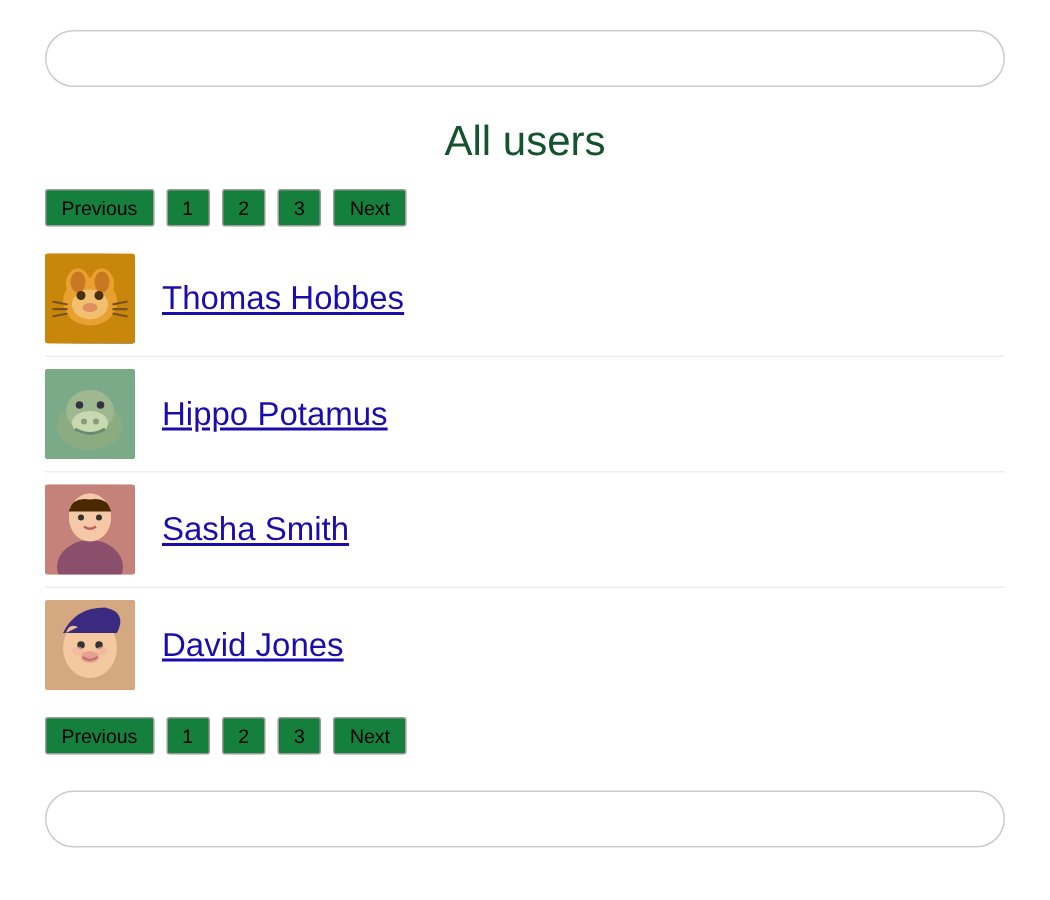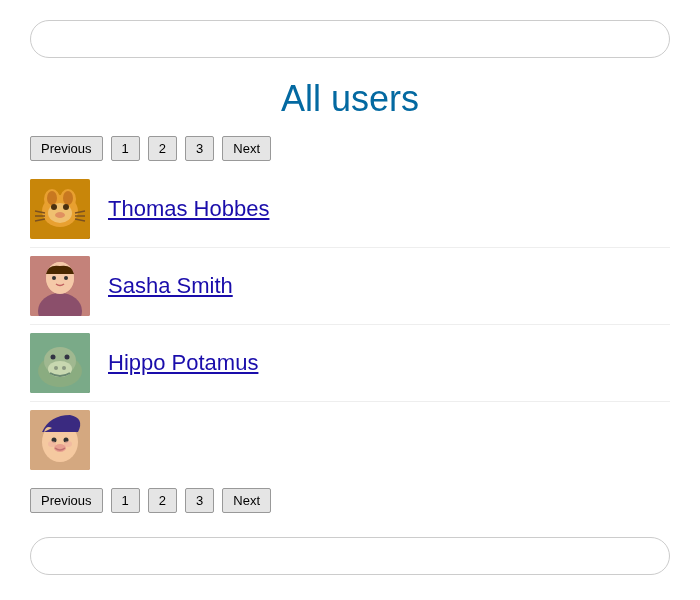--- a/index.html
+++ b/index.html
@@ -17,36 +17,36 @@
       border: 1px solid #ccc;
       border-radius: 20px;
       padding: 0 16px;
       font-size: 14px;
       outline: none;
       margin-bottom: 10px;
     }
 
     .page-title {
       text-align: center;
-      font-size: 36px;
+      font-size: 28px;
       font-weight: normal;
-      color: #0369a1;
+      color: #14532d;
       margin: 10px 0 16px 0;
     }
 
     .pagination {
       display: flex;
       align-items: center;
       gap: 8px;
       margin-bottom: 10px;
     }
 
     .pagination button {
       border: 1px solid #999;
-      background: #e5e5e5;
+      background: #15803d;
       padding: 4px 10px;
       font-size: 13px;
       cursor: pointer;
       border-radius: 2px;
     }
 
     .user-list {
       list-style: none;
       margin-bottom: 10px;
     }
@@ -145,65 +145,66 @@
         <line x1="15" y1="37" x2="5" y2="37" stroke="#7a5020" stroke-width="1.5"></line>
         <line x1="15" y1="40" x2="5" y2="42" stroke="#7a5020" stroke-width="1.5"></line>
         <line x1="45" y1="34" x2="55" y2="32" stroke="#7a5020" stroke-width="1.5"></line>
         <line x1="45" y1="37" x2="55" y2="37" stroke="#7a5020" stroke-width="1.5"></line>
         <line x1="45" y1="40" x2="55" y2="42" stroke="#7a5020" stroke-width="1.5"></line>
       </svg>
       </div>
       <a class="user-name" href="#">Thomas Hobbes</a>
     </li>
     <li class="user-item">
-      <div class="user-avatar avatar-woman">
-        <svg width="60" height="60" viewBox="0 0 60 60">
-        <rect width="60" height="60" fill="#c4827a"></rect>
-        <ellipse cx="30" cy="22" rx="14" ry="16" fill="#e8b89c"></ellipse>
-        <ellipse cx="30" cy="55" rx="22" ry="18" fill="#8B4F6B"></ellipse>
-        <ellipse cx="30" cy="22" rx="14" ry="16" fill="#f5c9a8"></ellipse>
-        <path d="M16 18 Q18 8 30 10 Q42 8 44 18" fill="#4a2800"></path>
-        <circle cx="24" cy="22" r="2" fill="#333"></circle>
-        <circle cx="36" cy="22" r="2" fill="#333"></circle>
-        <path d="M26 28 Q30 31 34 28" stroke="#c06060" stroke-width="1.5" fill="none"></path>
-      </svg>
-      </div>
-      <a class="user-name" href="#">Sasha Smith</a>
-    </li>
-    <li class="user-item">
       <div class="user-avatar avatar-hippo">
         <svg width="60" height="60" viewBox="0 0 60 60">
         <rect width="60" height="60" fill="#7aaa88"></rect>
         <ellipse cx="30" cy="38" rx="22" ry="16" fill="#8aac80"></ellipse>
         <ellipse cx="30" cy="28" rx="16" ry="14" fill="#a0b890"></ellipse>
         <ellipse cx="30" cy="36" rx="12" ry="8" fill="#c8d8b0"></ellipse>
         <circle cx="23" cy="24" r="2.5" fill="#334"></circle>
         <circle cx="37" cy="24" r="2.5" fill="#334"></circle>
         <circle cx="26" cy="35" r="2" fill="#8a9880"></circle>
         <circle cx="34" cy="35" r="2" fill="#8a9880"></circle>
         <path d="M20 40 Q30 46 40 40" stroke="#6a8870" stroke-width="2" fill="none"></path>
       </svg>
       </div>
       <a class="user-name" href="#">Hippo Potamus</a>
+    </li>
+    <li class="user-item">
+      <div class="user-avatar avatar-woman">
+        <svg width="60" height="60" viewBox="0 0 60 60">
+        <rect width="60" height="60" fill="#c4827a"></rect>
+        <ellipse cx="30" cy="22" rx="14" ry="16" fill="#e8b89c"></ellipse>
+        <ellipse cx="30" cy="55" rx="22" ry="18" fill="#8B4F6B"></ellipse>
+        <ellipse cx="30" cy="22" rx="14" ry="16" fill="#f5c9a8"></ellipse>
+        <path d="M16 18 Q18 8 30 10 Q42 8 44 18" fill="#4a2800"></path>
+        <circle cx="24" cy="22" r="2" fill="#333"></circle>
+        <circle cx="36" cy="22" r="2" fill="#333"></circle>
+        <path d="M26 28 Q30 31 34 28" stroke="#c06060" stroke-width="1.5" fill="none"></path>
+      </svg>
+      </div>
+      <a class="user-name" href="#">Sasha Smith</a>
     </li>
     <li class="user-item">
       <div class="user-avatar avatar-baby">
         <svg width="60" height="60" viewBox="0 0 60 60">
         <rect width="60" height="60" fill="#d4a880"></rect>
         <ellipse cx="30" cy="32" rx="18" ry="20" fill="#f5c9a0"></ellipse>
         <path d="M12 22 Q20 5 40 5 Q55 8 48 22" fill="#3a2a80"></path>
         <path d="M14 22 Q16 15 22 18" fill="#e8c090"></path>
         <circle cx="24" cy="30" r="2.5" fill="#333"></circle>
         <circle cx="36" cy="30" r="2.5" fill="#333"></circle>
         <ellipse cx="30" cy="38" rx="6" ry="4" fill="#e8a090"></ellipse>
         <path d="M25 38 Q30 42 35 38" stroke="#c07070" stroke-width="1.5" fill="none"></path>
         <ellipse cx="22" cy="34" rx="4" ry="3" fill="#f0b0a0" opacity="0.6"></ellipse>
         <ellipse cx="38" cy="34" rx="4" ry="3" fill="#f0b0a0" opacity="0.6"></ellipse>
       </svg>
       </div>
+      <a class="user-name" href="#">David Jones</a>
     </li>
   </ul>
 
 
 <div class="pagination">
   <button>Previous</button>
   <button>1</button>
   <button>2</button>
   <button>3</button>
   <button>Next</button>

